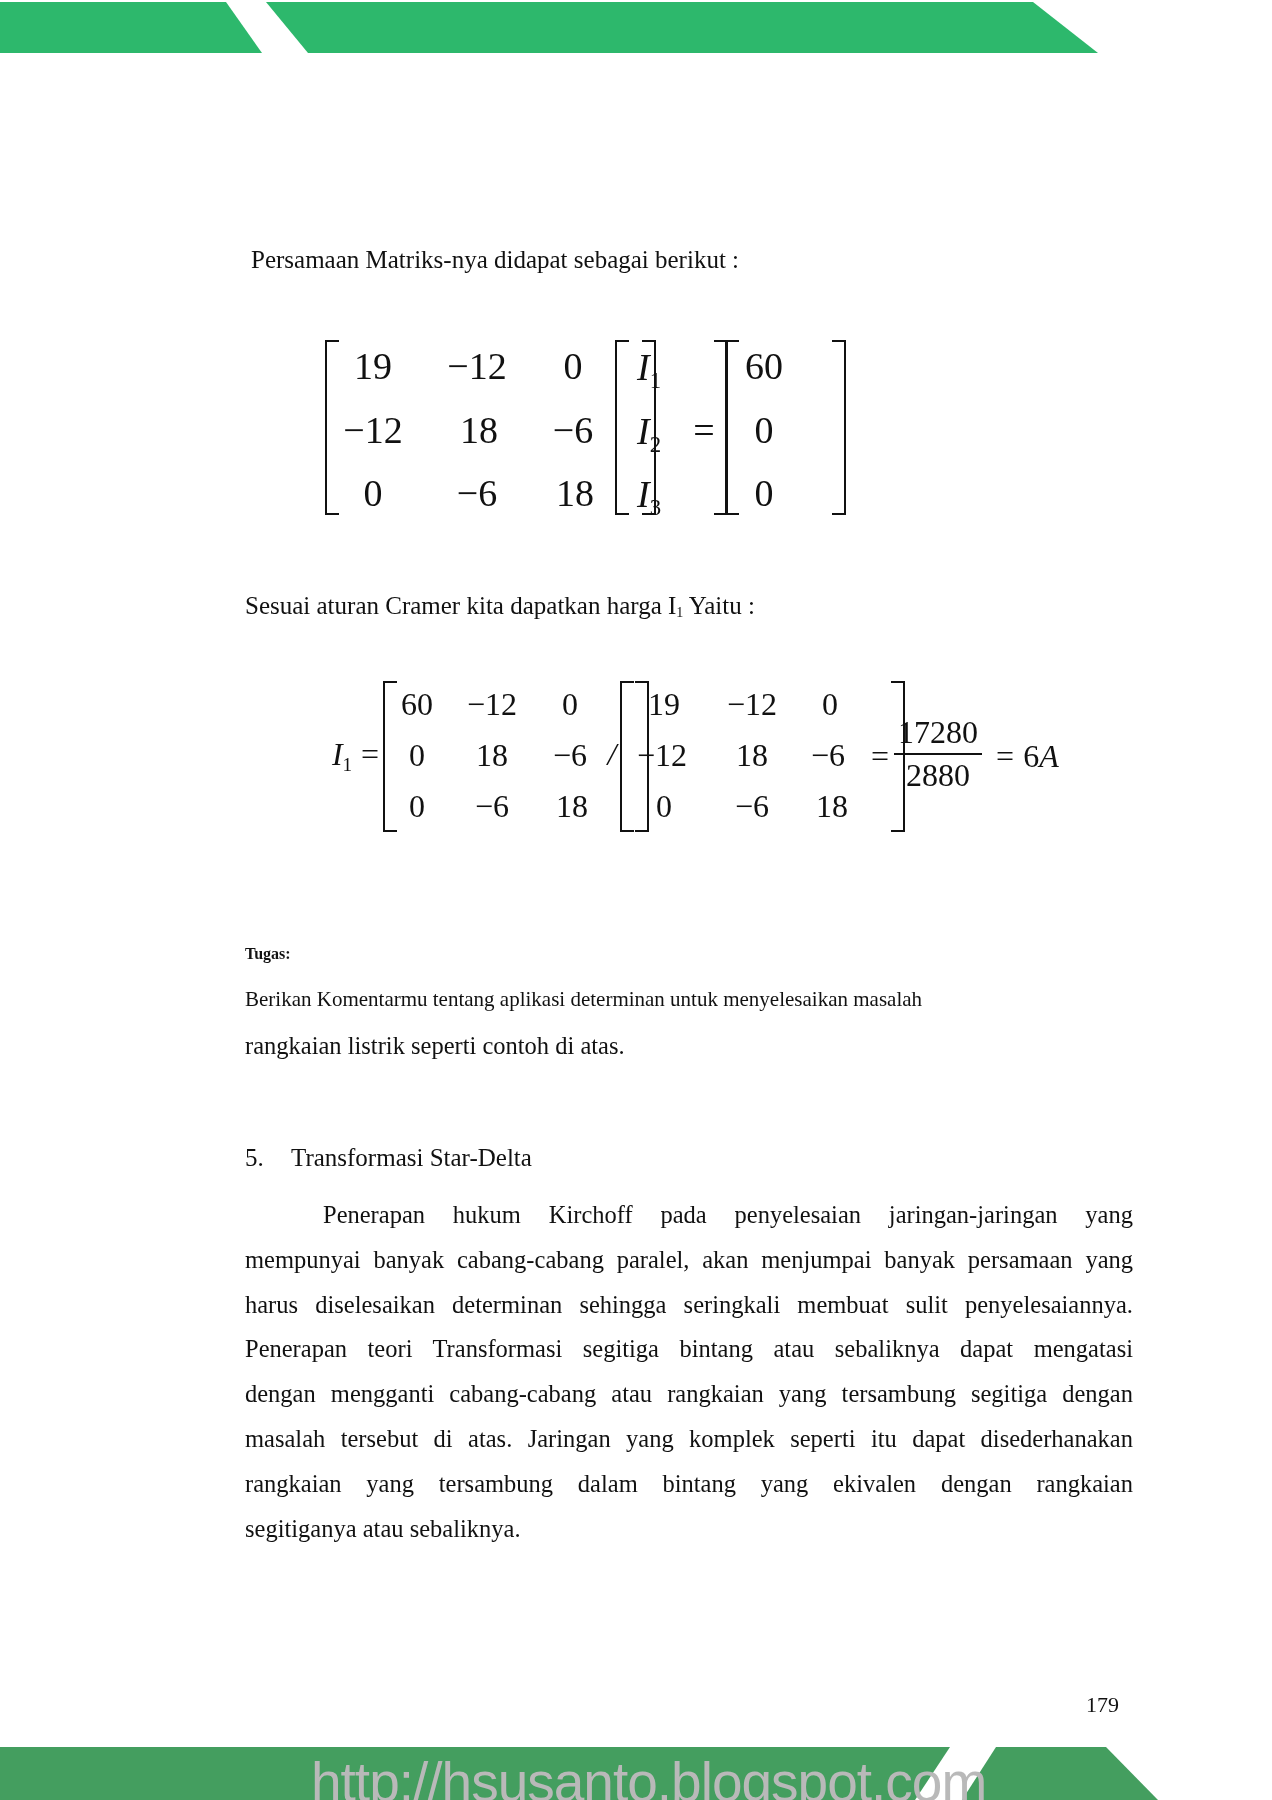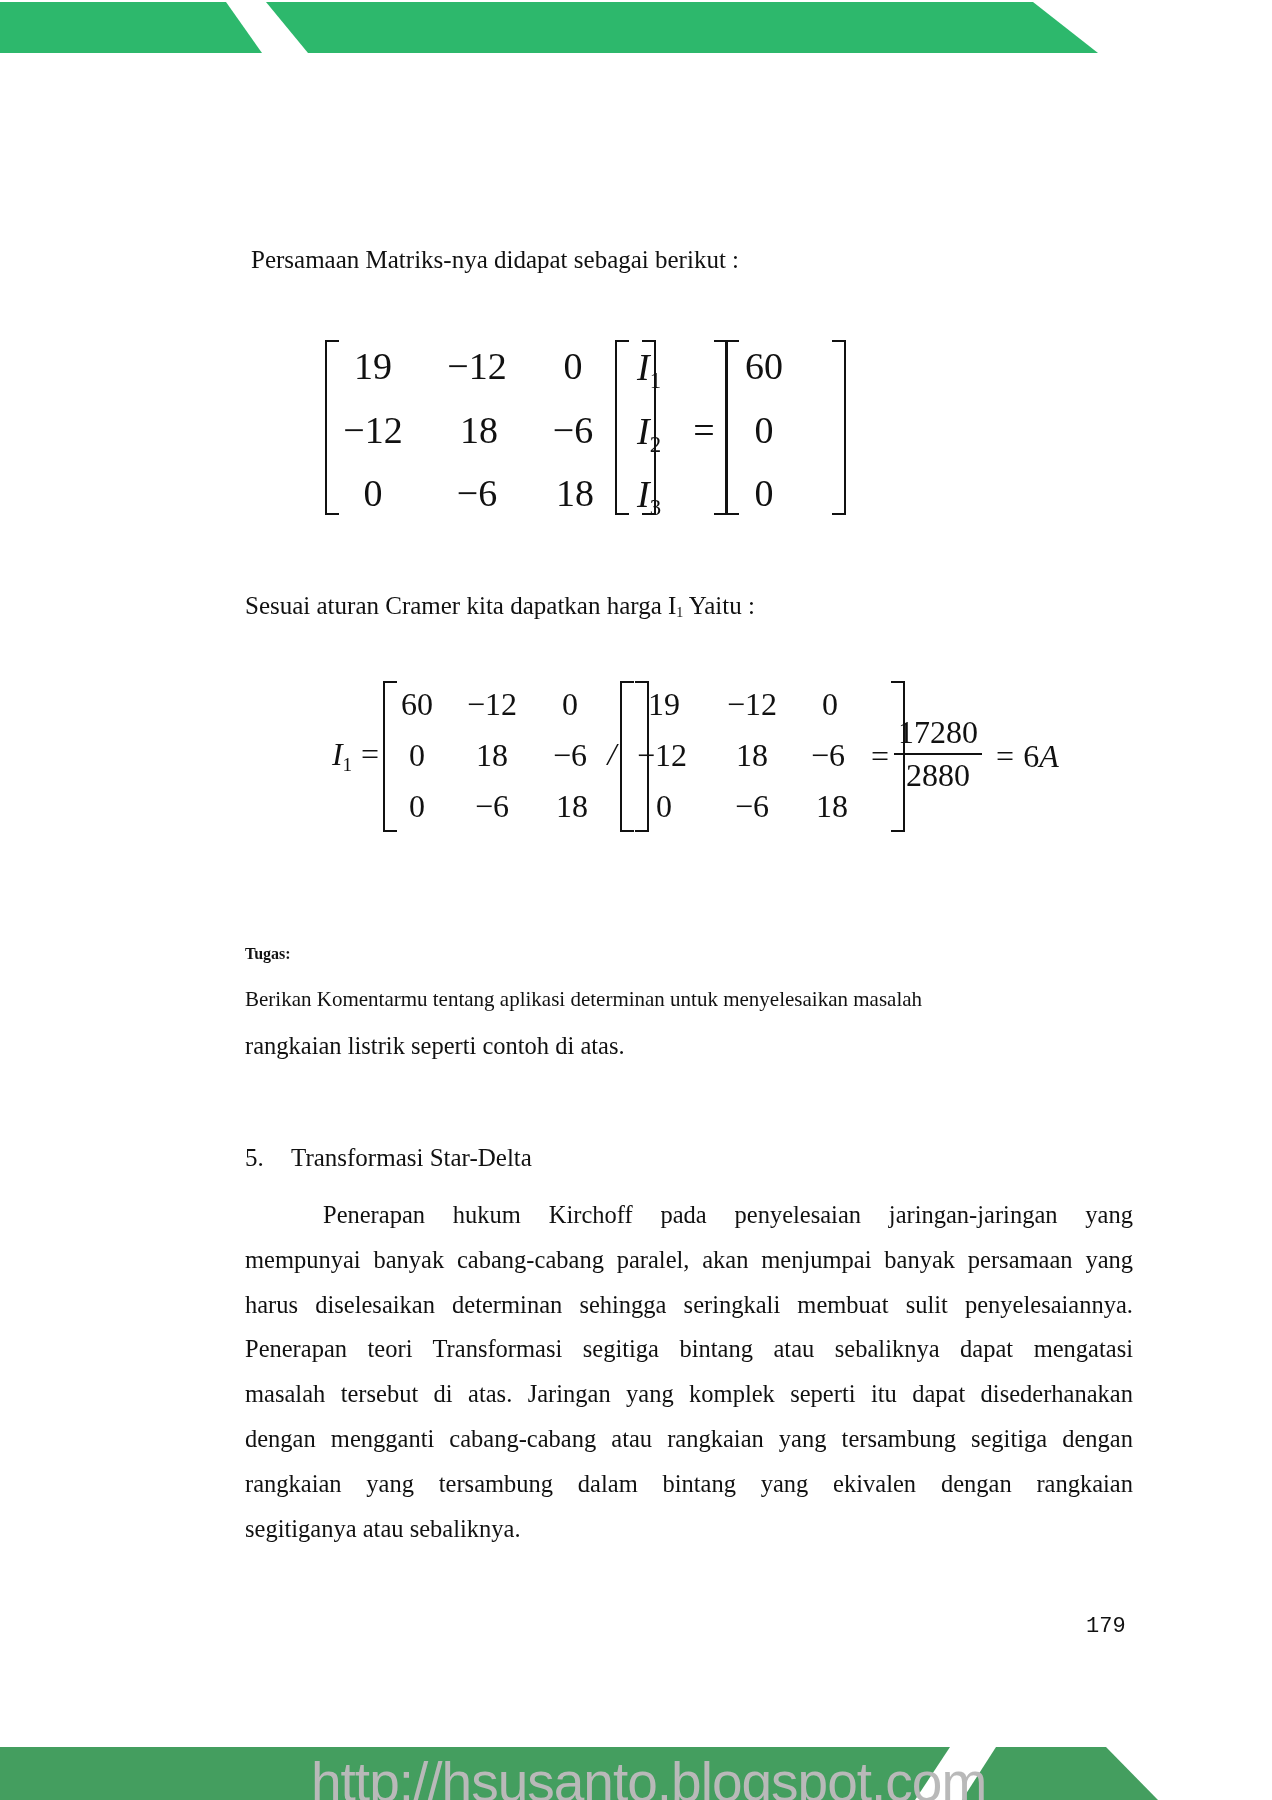--- a/index.html
+++ b/index.html
@@ -115,25 +115,25 @@
 
 <div class="txt" style="left:245px;top:1145px;font-weight:normal;font-size:25px;">
   <span style="display:inline-block;width:46px;">5.</span><span>Transformasi Star-Delta</span>
 </div>
 
 <div class="para" style="top:1193px;">
   <div style="text-align-last:justify;padding-left:78px;">Penerapan hukum Kirchoff pada penyelesaian jaringan-jaringan yang</div>
   <div style="text-align-last:justify;">mempunyai banyak cabang-cabang paralel, akan menjumpai banyak persamaan yang</div>
   <div style="text-align-last:justify;">harus diselesaikan determinan sehingga seringkali membuat sulit penyelesaiannya.</div>
   <div style="text-align-last:justify;">Penerapan teori Transformasi segitiga bintang atau sebaliknya dapat mengatasi</div>
+  <div style="text-align-last:justify;">dengan mengganti cabang-cabang atau rangkaian yang tersambung segitiga dengan</div>
   <div style="text-align-last:justify;">masalah tersebut di atas. Jaringan yang komplek seperti itu dapat disederhanakan</div>
-  <div style="text-align-last:justify;">dengan mengganti cabang-cabang atau rangkaian yang tersambung segitiga dengan</div>
   <div style="text-align-last:justify;">rangkaian yang tersambung dalam bintang yang ekivalen dengan rangkaian</div>
   <div>segitiganya atau sebaliknya.</div>
 </div>
 
-<div class="txt" style="left:1086px;top:1616px;font-family:Liberation Mono, monospace;font-size:22px;">179</div>
+<div class="txt" style="left:1086px;top:1694px;font-family:Liberation Serif, serif;font-size:22px;">179</div>
 
 <svg class="band" style="top:1745px;height:55px;" width="1272" height="55">
   <polygon points="0,2 950,2 915,55 0,55" fill="#449e5f"></polygon>
   <polygon points="996,2 1106,2 1158,55 962,55" fill="#449e5f"></polygon>
 </svg>
 <div class="txt" style="left:311px;top:1755px;font-family:'Liberation Sans','DejaVu Sans',sans-serif;font-size:55px;color:#b9b9b9;letter-spacing:-1px;">http://hsusanto.blogspot.com</div>
 
 </body></html>

